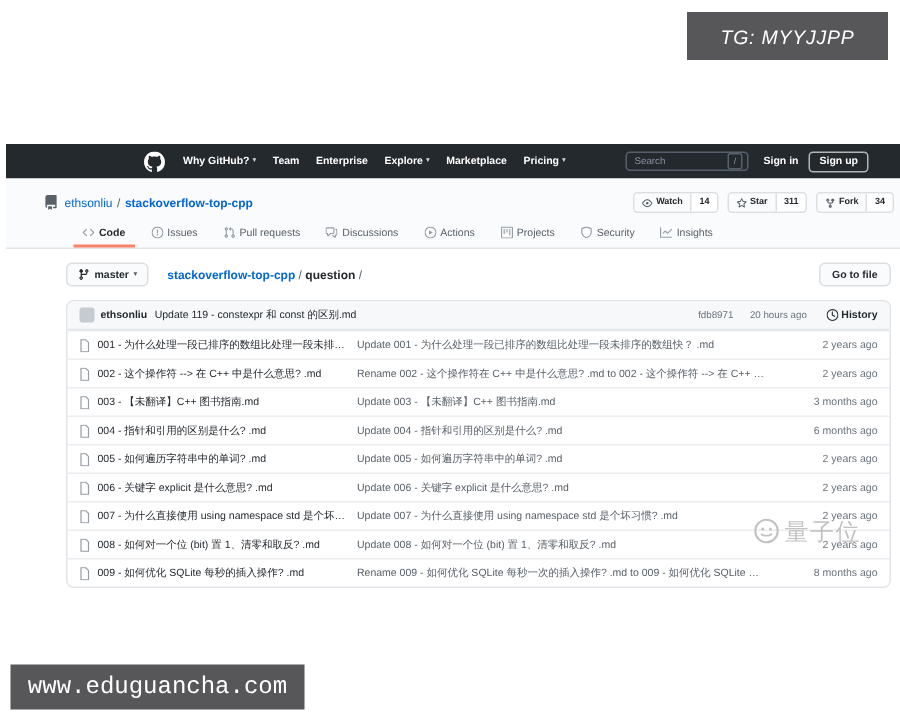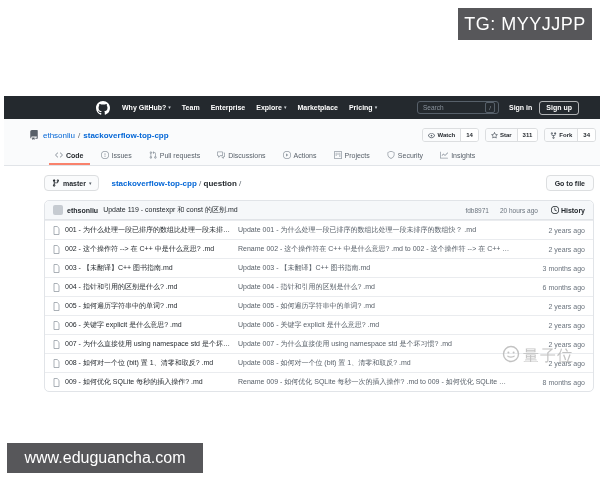--- a/index.html
+++ b/index.html
@@ -1,20 +1,20 @@
 <!DOCTYPE html>
 <html><head>
 <meta charset="utf-8">
 <style>
   html,body{margin:0;padding:0;}
   body{width:600px;height:480px;position:relative;background:#ffffff;overflow:hidden;
        font-family:"Liberation Sans","DejaVu Sans",sans-serif;-webkit-font-smoothing:antialiased;}
   .badge{position:absolute;background:#57575a;color:#fff;display:flex;align-items:center;justify-content:center;}
-  .badge-tg{top:8px;left:458px;width:134px;height:32px;font-size:18px;letter-spacing:.5px;}
-  .badge-site{top:443px;left:7px;width:196px;height:30px;font-size:16px;}
+  .badge-tg{top:8px;left:458px;width:134px;height:32px;font-size:13px;letter-spacing:.5px;font-style:italic;}
+  .badge-site{top:443px;left:7px;width:196px;height:30px;font-size:16px;font-family:Liberation Mono, monospace;}
 
   .gh{position:absolute;top:96px;left:4px;width:600px;}
 
   
   .nav{height:23px;background:#24292e;display:flex;align-items:center;padding-left:92px;}
   .nav .logo svg{width:14px;height:14px;display:block;fill:#fff;}
   .nav-links{display:flex;gap:11px;margin-left:12px;align-items:center;}
   .nav-link{color:#ffffff;font-size:7px;font-weight:700;white-space:nowrap;display:flex;align-items:center;gap:2px;cursor:pointer;}
   .caret{font-size:5px;color:#cfd4d9;line-height:1;}
   .search{margin-left:auto;width:82px;height:13px;border:1px solid #57606a;border-radius:3px;display:flex;align-items:center;padding:0 3px;gap:3px;box-sizing:border-box;}

